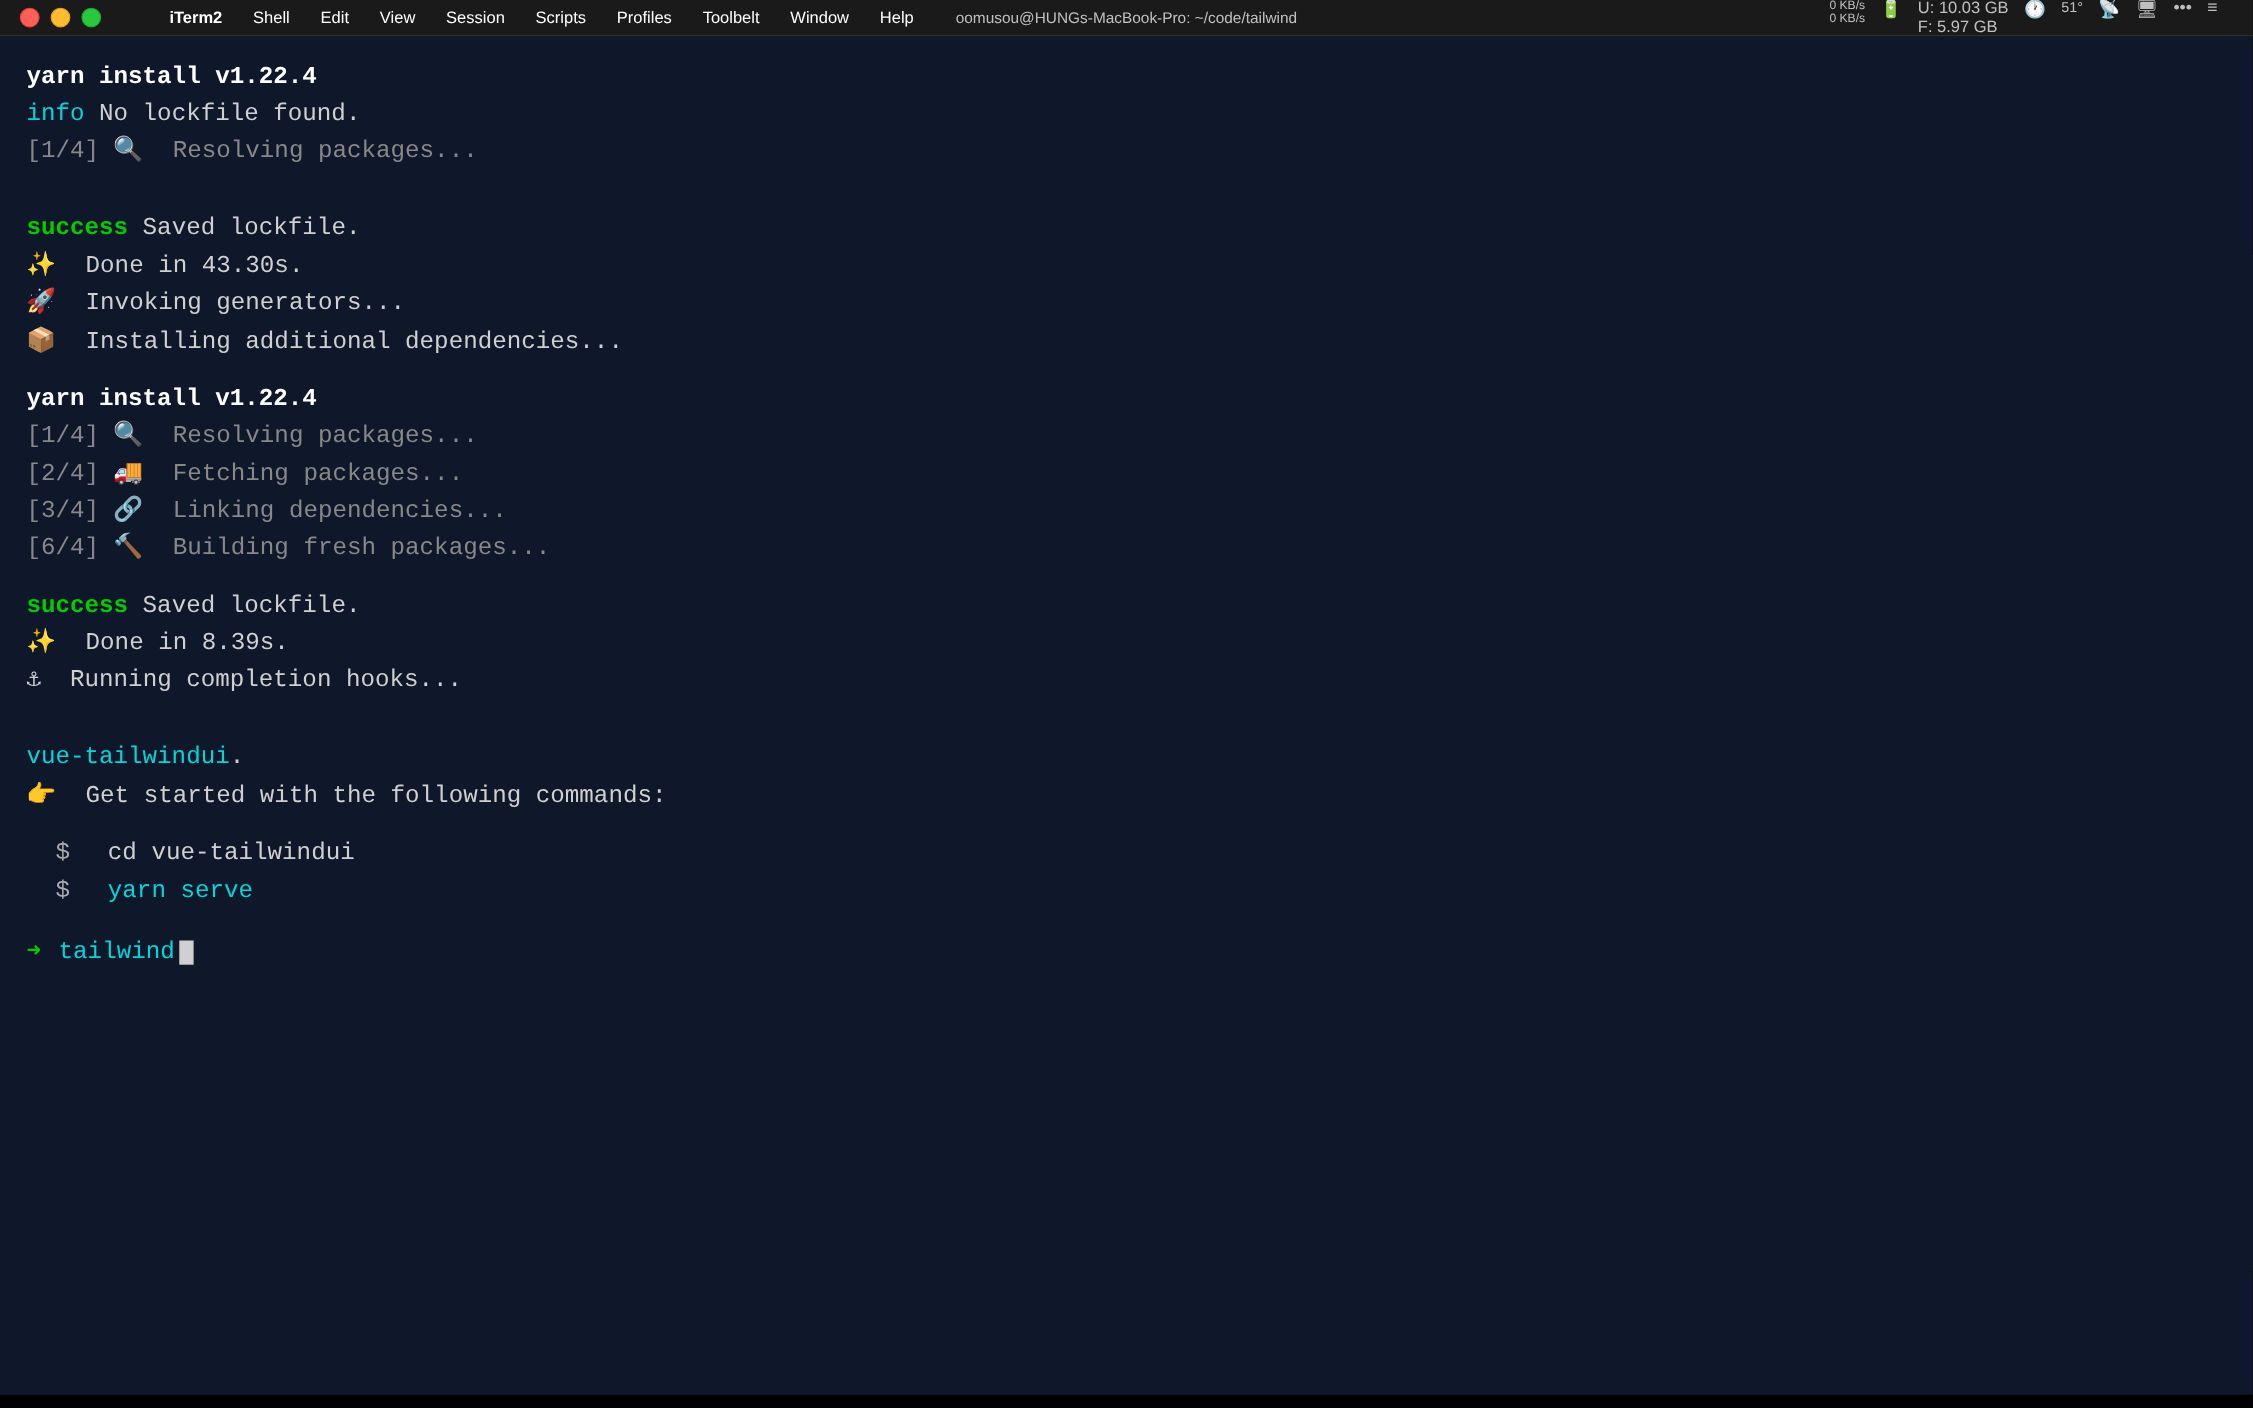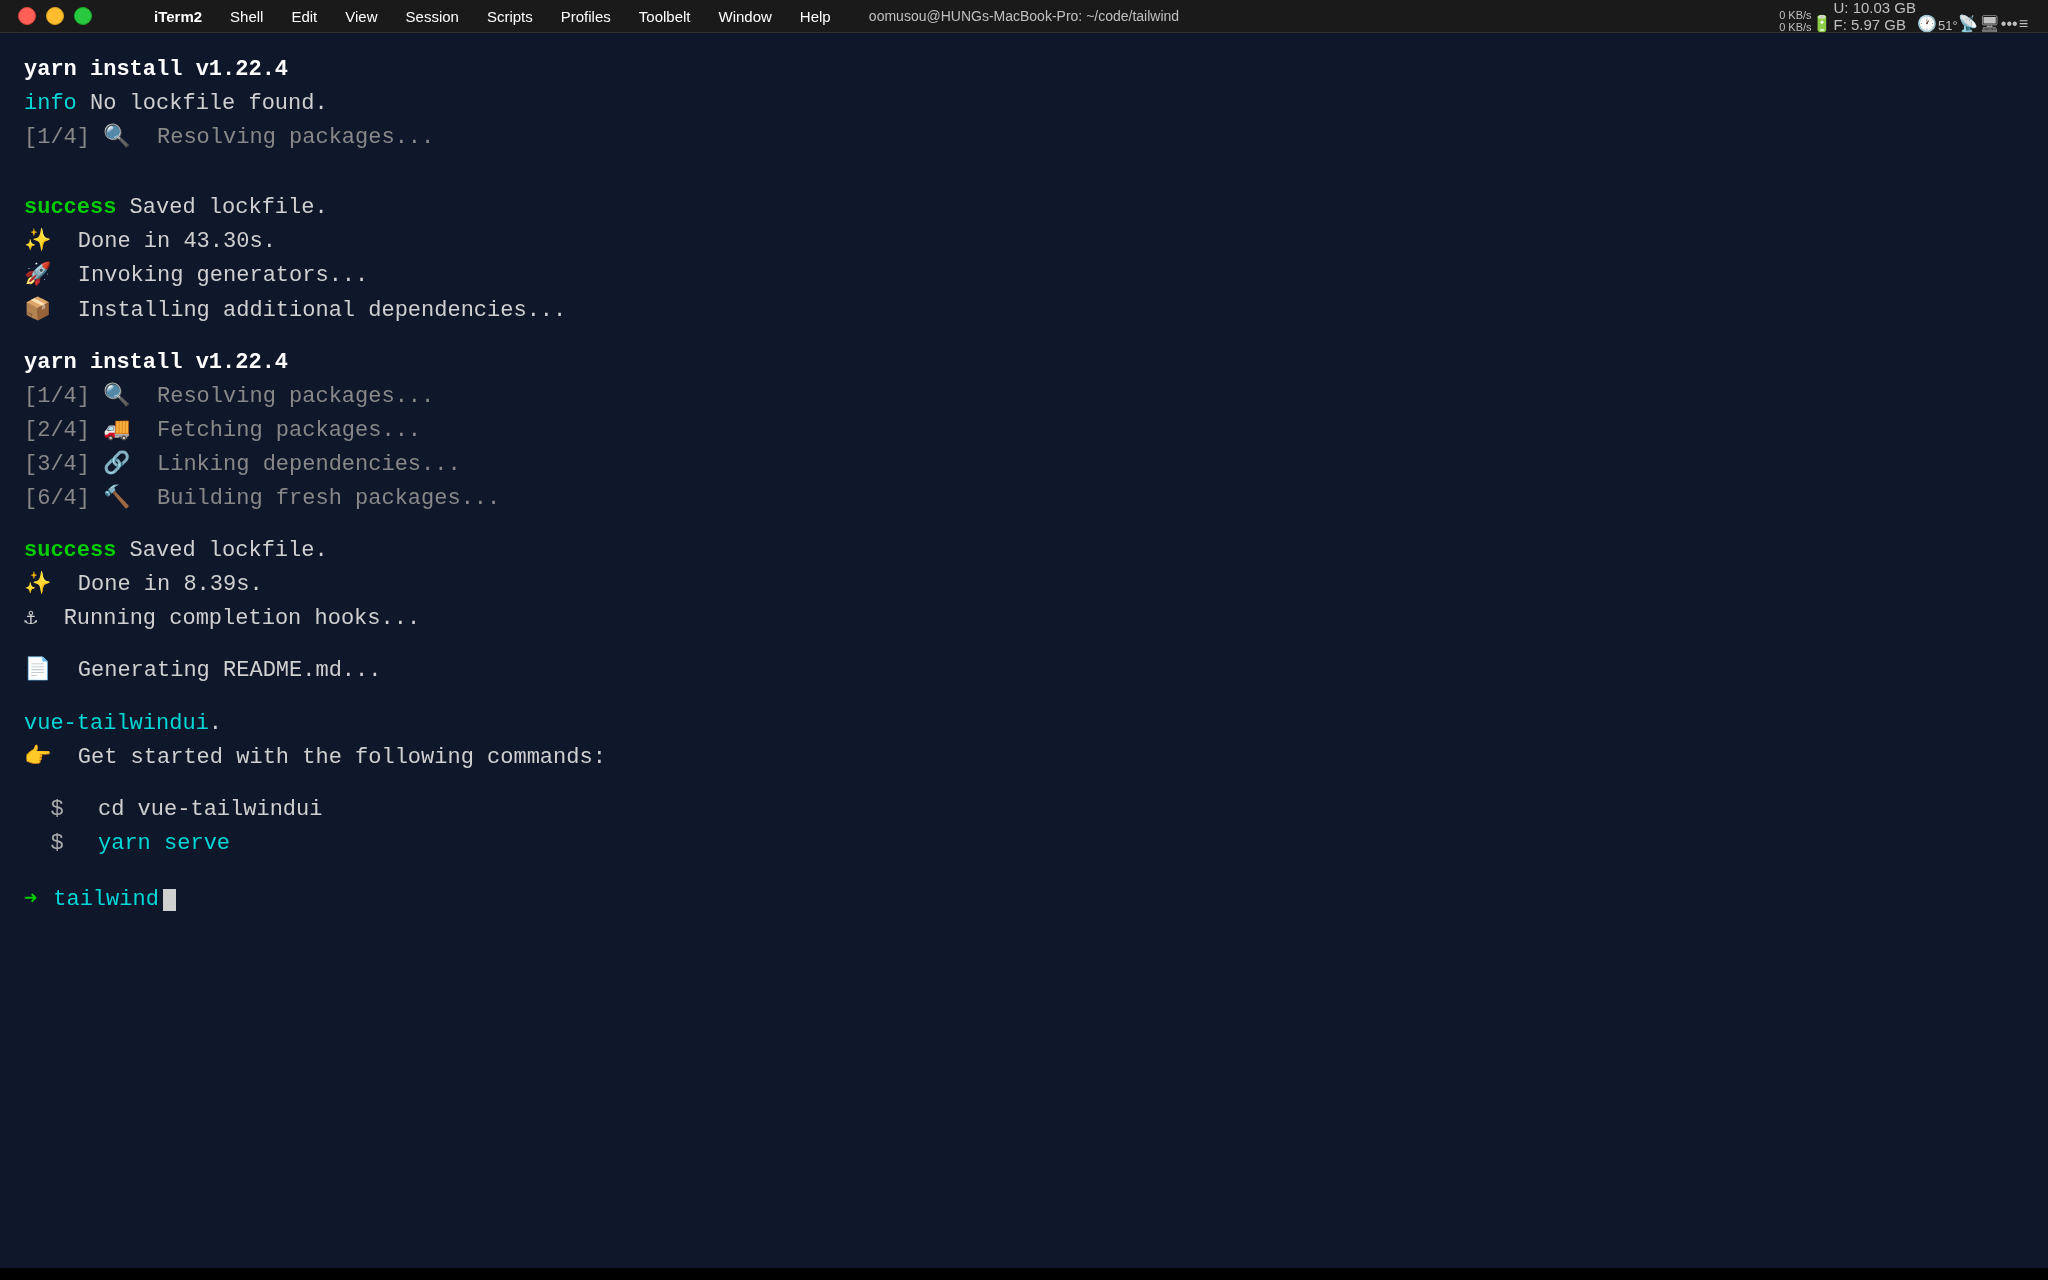--- a/index.html
+++ b/index.html
@@ -72,24 +72,24 @@
       position: absolute;
       left: 50%;
       transform: translateX(-50%);
       color: #c0c0c0;
       font-size: 14px;
       font-family: -apple-system, BlinkMacSystemFont, 'SF Pro Text', sans-serif;
     }
 
     .titlebar-right {
       position: absolute;
-      right: 20px;
-      display: flex;
-      align-items: flex-end;
-      gap: 1px;
+      right: 32px;
+      display: flex;
+      align-items: flex-start;
+      gap: 14px;
       color: #c0c0c0;
       font-size: 12px;
       font-family: -apple-system, BlinkMacSystemFont, 'SF Pro Text', sans-serif;
     }
 
     
     .terminal {
       width: 100%;
       height: calc(100% - 45px);
       background: #0f172a;
@@ -257,23 +257,20 @@
   <div class="line">
     <span class="text-white">✨  Done in 8.39s.</span>
   </div>
 
   <div class="line">
     <span class="text-white">⚓  Running completion hooks...</span>
   </div>
 
   <div class="spacer"></div>
 
-  <div class="line">
-    <span class="text-white">📄  Generating README.md...</span>
-  </div>
 
   <div class="spacer"></div>
 
   <div class="line">
     <span class="text-cyan">vue-tailwindui</span><span class="text-white">.</span>
   </div>
 
   <div class="line">
     <span class="text-white">👉  Get started with the following commands:</span>
   </div>

